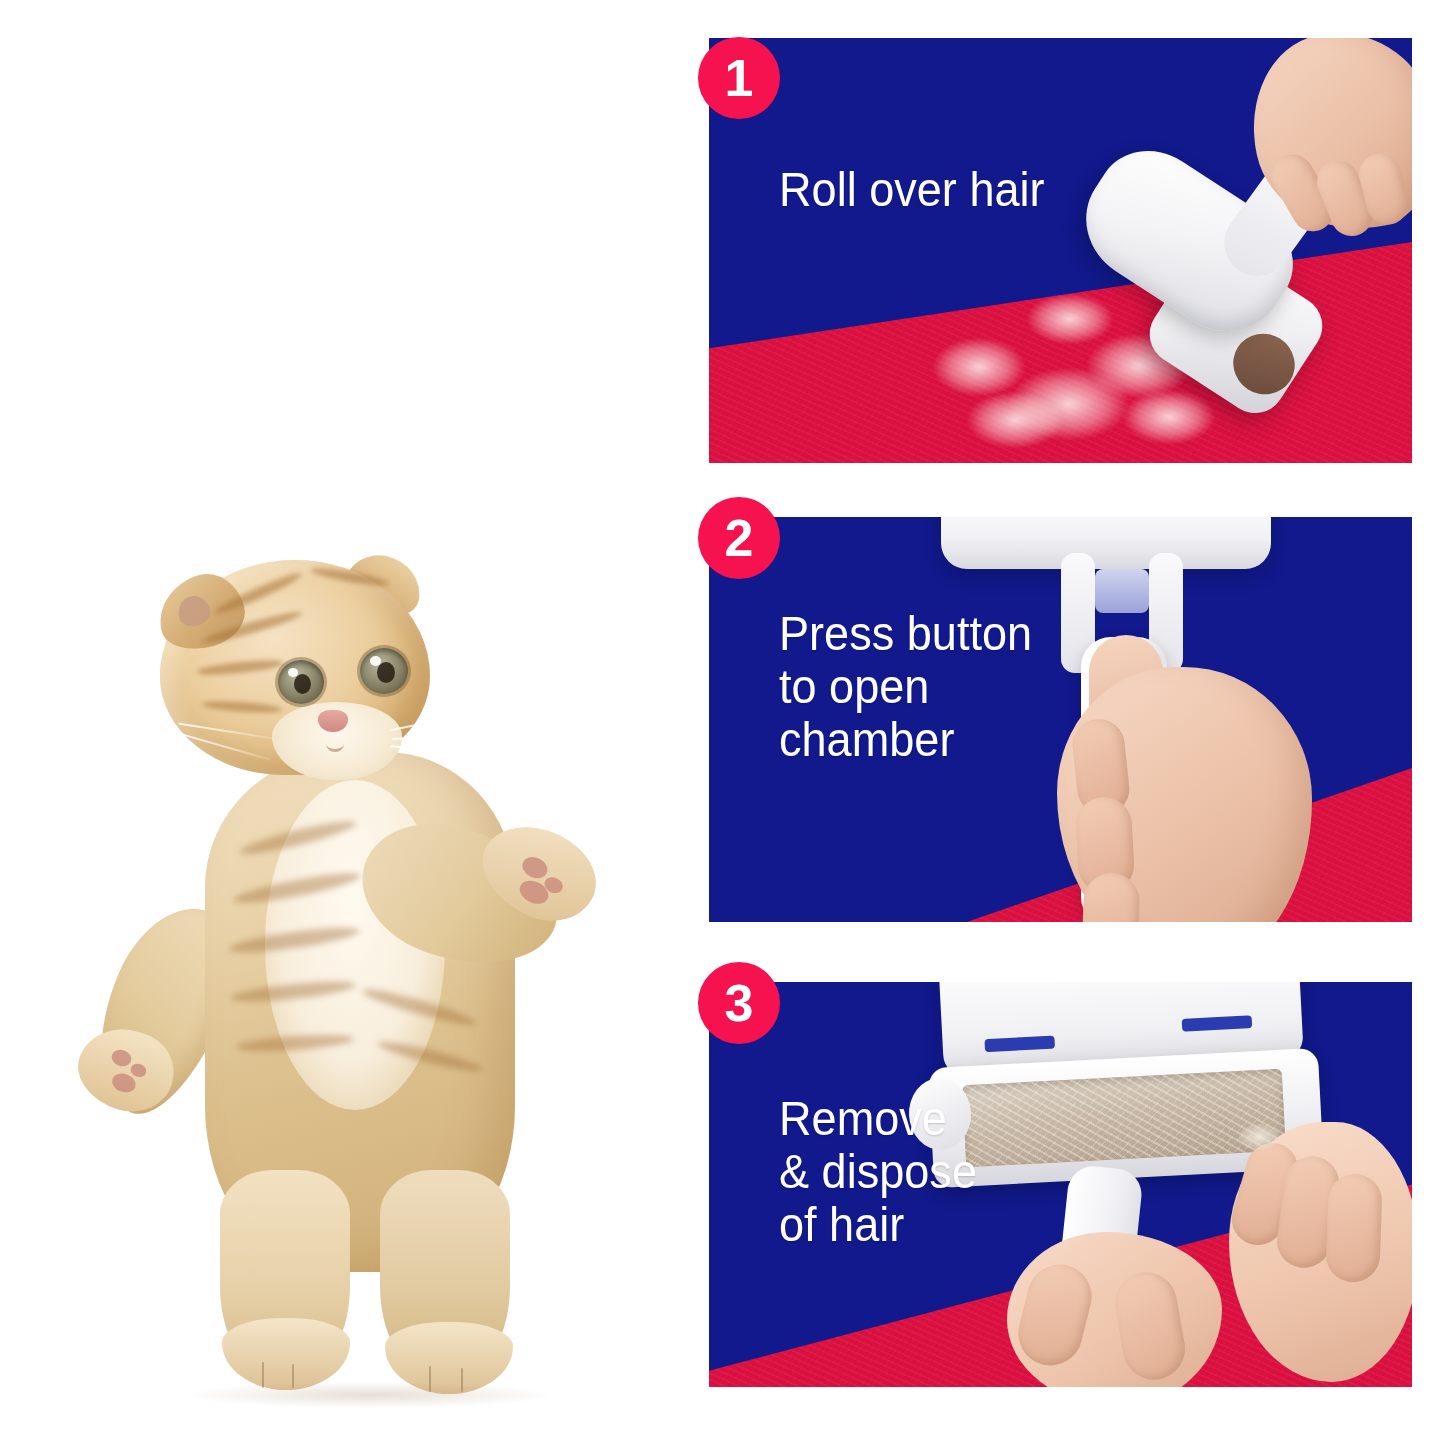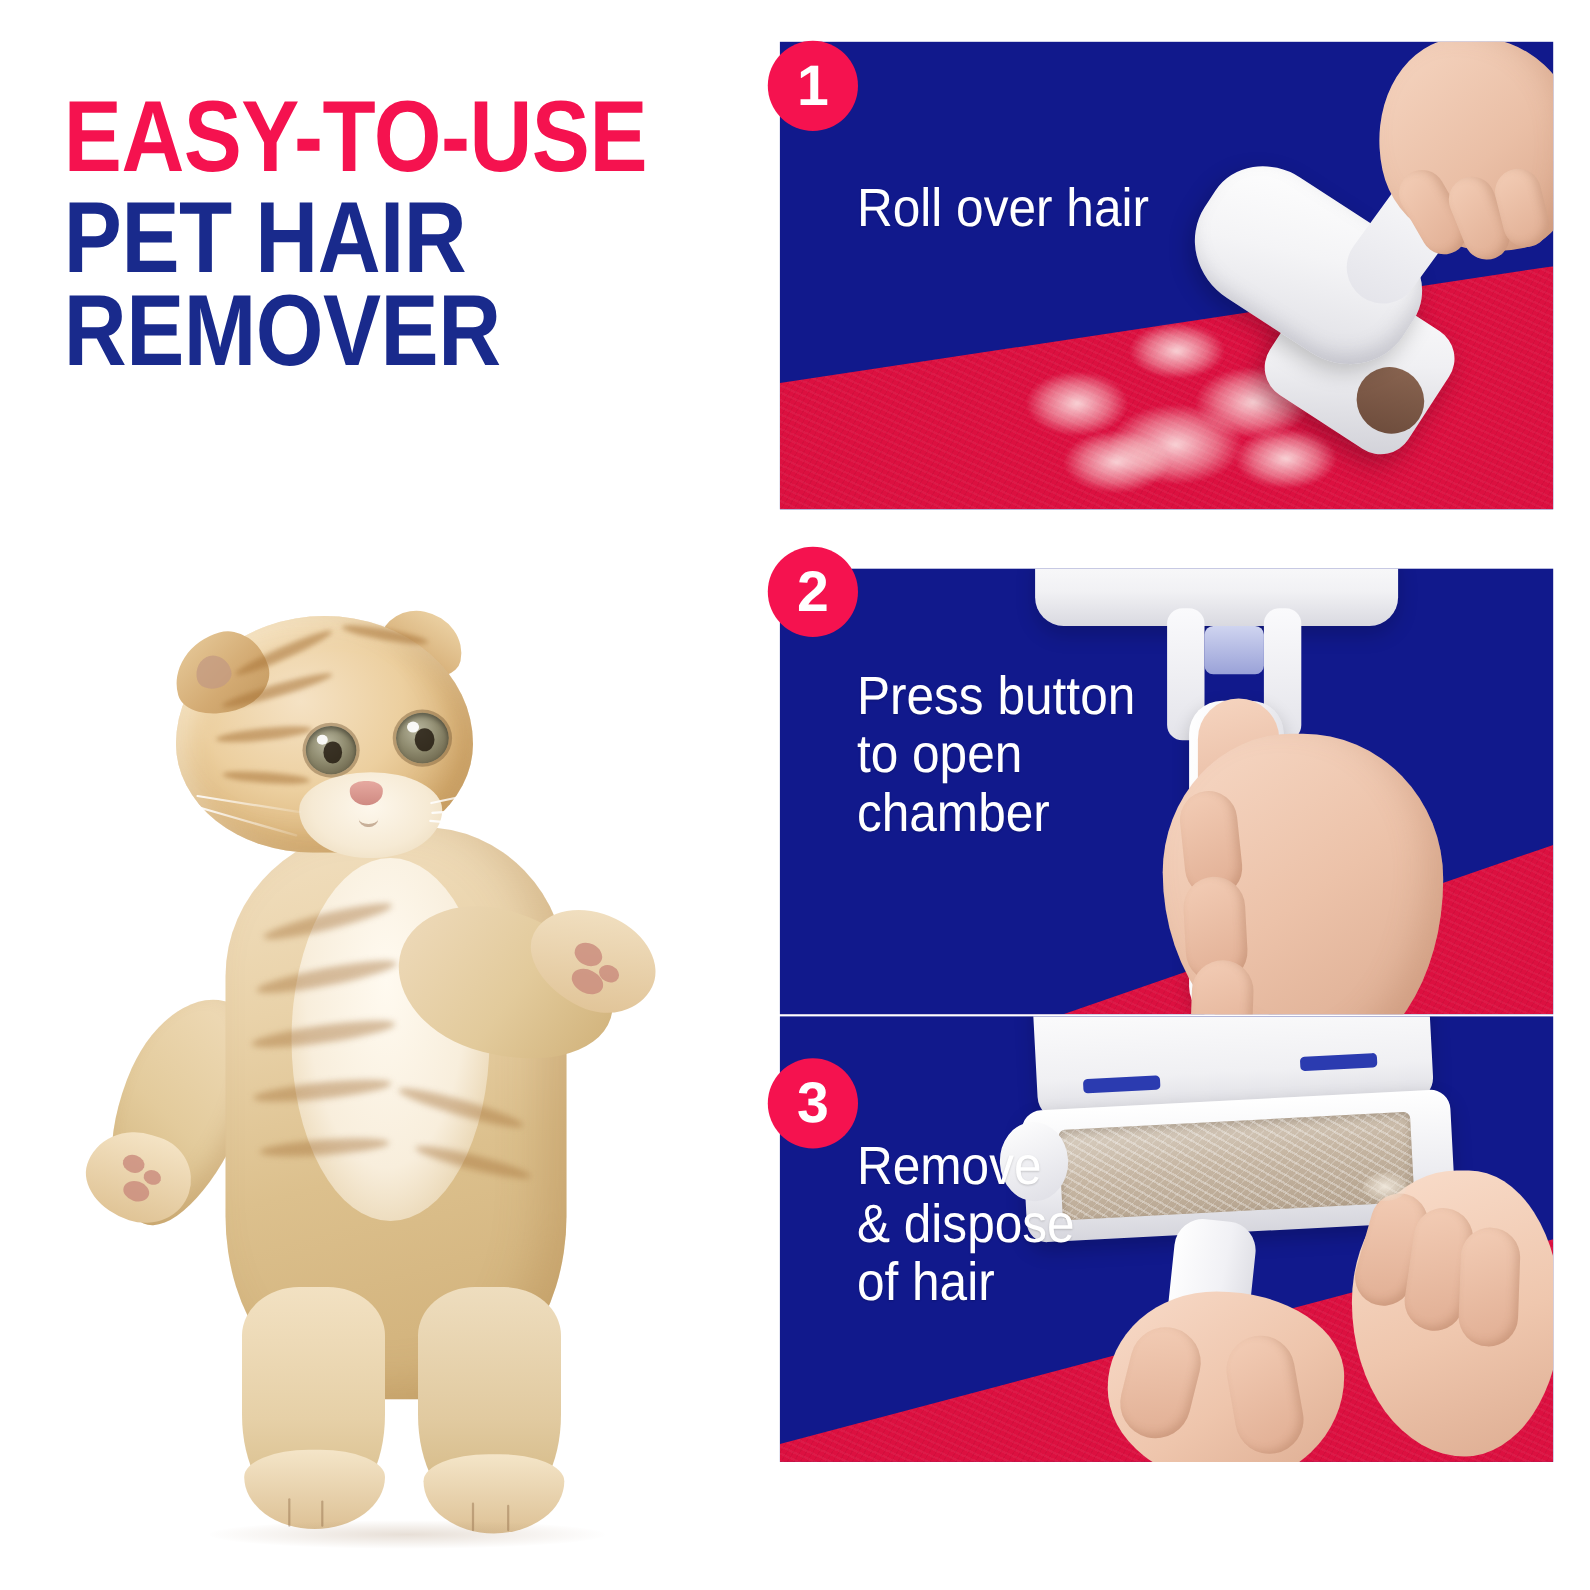--- a/index.html
+++ b/index.html
@@ -194,21 +194,21 @@
   
   .panel{
     position:absolute;
     left:709px;
     width:703px;
     overflow:hidden;
     background:#11198C;
   }
   #panel-1{ top:38px;  height:425px; }
   #panel-2{ top:517px; height:405px; }
-  #panel-3{ top:924px; height:405px; }
+  #panel-3{ top:982px; height:405px; }
 
   .panel-red{
     position:absolute; left:0; width:100%; height:100%;
     background:#DC1040;
   }
   #panel-1 .panel-red{ top:0; clip-path:polygon(0% 73%, 100% 48%, 100% 100%, 0% 100%); }
   #panel-2 .panel-red{ top:0; clip-path:polygon(0% 122%, 100% 62%, 100% 100%, 0% 100%); }
   #panel-3 .panel-red{ top:0; clip-path:polygon(0% 96%, 100% 50%, 100% 100%, 0% 100%); }
 
   
@@ -401,25 +401,20 @@
     border-radius:50%;
     background:radial-gradient(ellipse at 50% 50%, rgba(240,232,220,.95), rgba(235,225,210,.2) 70%);
     filter:blur(.6px);
   }
 </style>
 </head>
 <body>
 
 <div id="left-column">
 
-  <div id="headline">
-    <div class="head-line" id="headline-easy">EASY-TO-USE</div>
-    <div class="head-line" id="headline-pet">PET HAIR</div>
-    <div class="head-line" id="headline-remover">REMOVER</div>
-  </div>
 
   <div id="cat-photo">
 
     <div class="cat-part" id="cat-arm-left"></div>
     <div class="cat-part" id="cat-paw-left">
       <div class="cat-part paw-pad" style="left:30px;top:22px;width:20px;height:16px;"></div>
       <div class="cat-part paw-pad" style="left:52px;top:30px;width:16px;height:13px;"></div>
       <div class="cat-part paw-pad" style="left:38px;top:44px;width:24px;height:18px;"></div>
     </div>
 

